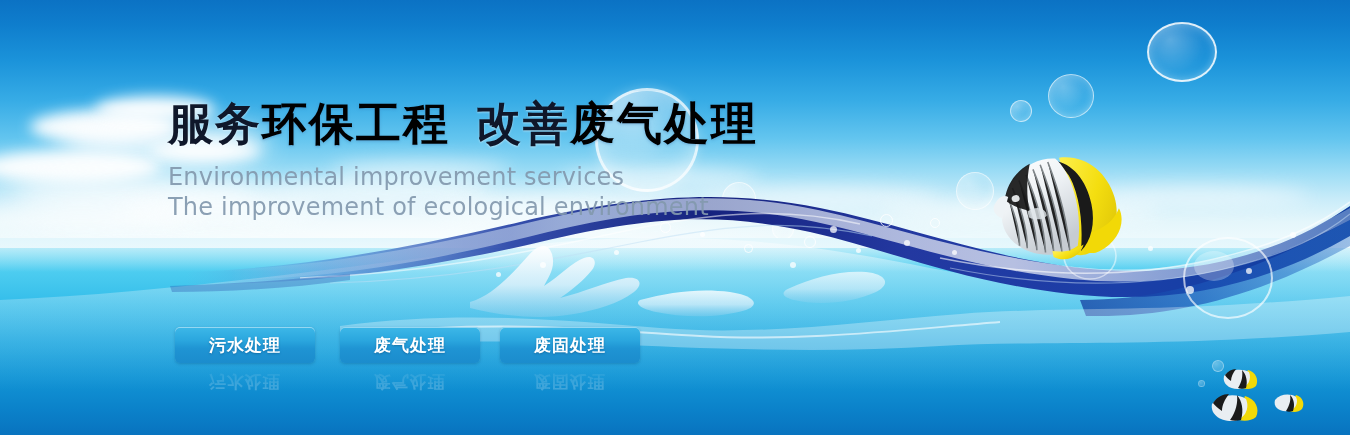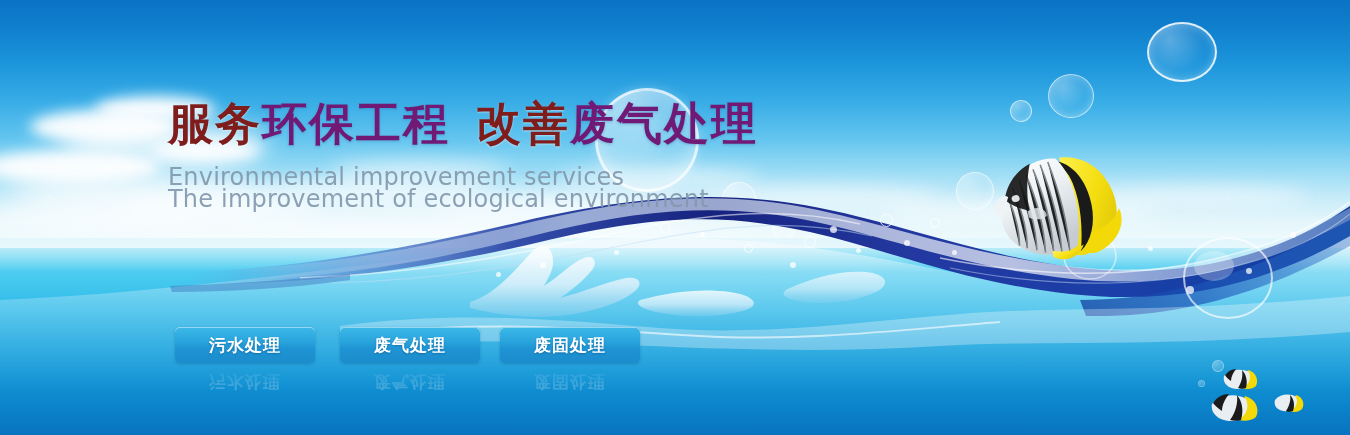--- a/index.html
+++ b/index.html
@@ -75,33 +75,33 @@
   .droplet{position:absolute;border-radius:50%;background:rgba(255,255,255,.75);}
   .droplet.ring{background:transparent;border:1.5px solid rgba(255,255,255,.8);}
 
   
   .headline{
     position:absolute;left:168px;top:98px;
     font-size:45px;line-height:52px;font-weight:bold;
     letter-spacing:2px;white-space:nowrap;
     font-family:"DejaVu Sans","Liberation Sans",sans-serif;
   }
-  .hl-dark{color:#7f1d1d;text-shadow:0 1px 2px rgba(255,255,255,.45);font-family:Liberation Mono, monospace;}
-  .hl-light{color:#701a75;text-shadow:0 1px 3px rgba(60,120,180,.45);}
+  .hl-dark{color:#0f172a;text-shadow:0 1px 2px rgba(255,255,255,.45);font-family:Liberation Mono, monospace;}
+  .hl-light{color:#000000;text-shadow:0 1px 3px rgba(60,120,180,.45);}
   .hl-gap{display:inline-block;width:26px;}
 
   .sub{
     position:absolute;left:168px;
     font-size:24px;line-height:30px;font-weight:normal;
     color:#8399ae;opacity:.92;white-space:nowrap;
     font-family:"DejaVu Sans","Liberation Sans",sans-serif;
     letter-spacing:.2px;
   }
   .sub1{top:162px;}
-  .sub2{top:184px;}
+  .sub2{top:192px;}
 
   
   .btn{
     position:absolute;top:327px;width:140px;height:36px;
     border-radius:5px;border:none;cursor:pointer;
     background:linear-gradient(to bottom,#3db8e8 0%,#2aa6de 38%,#1f94d3 60%,#1b8ccd 100%);
     box-shadow:inset 0 1px 0 rgba(255,255,255,.45), 0 1px 3px rgba(0,60,110,.28);
     color:#fff;font-size:17px;font-weight:bold;letter-spacing:1px;
     font-family:"DejaVu Sans","Liberation Sans",sans-serif;
     text-shadow:0 1px 2px rgba(0,70,120,.45);

